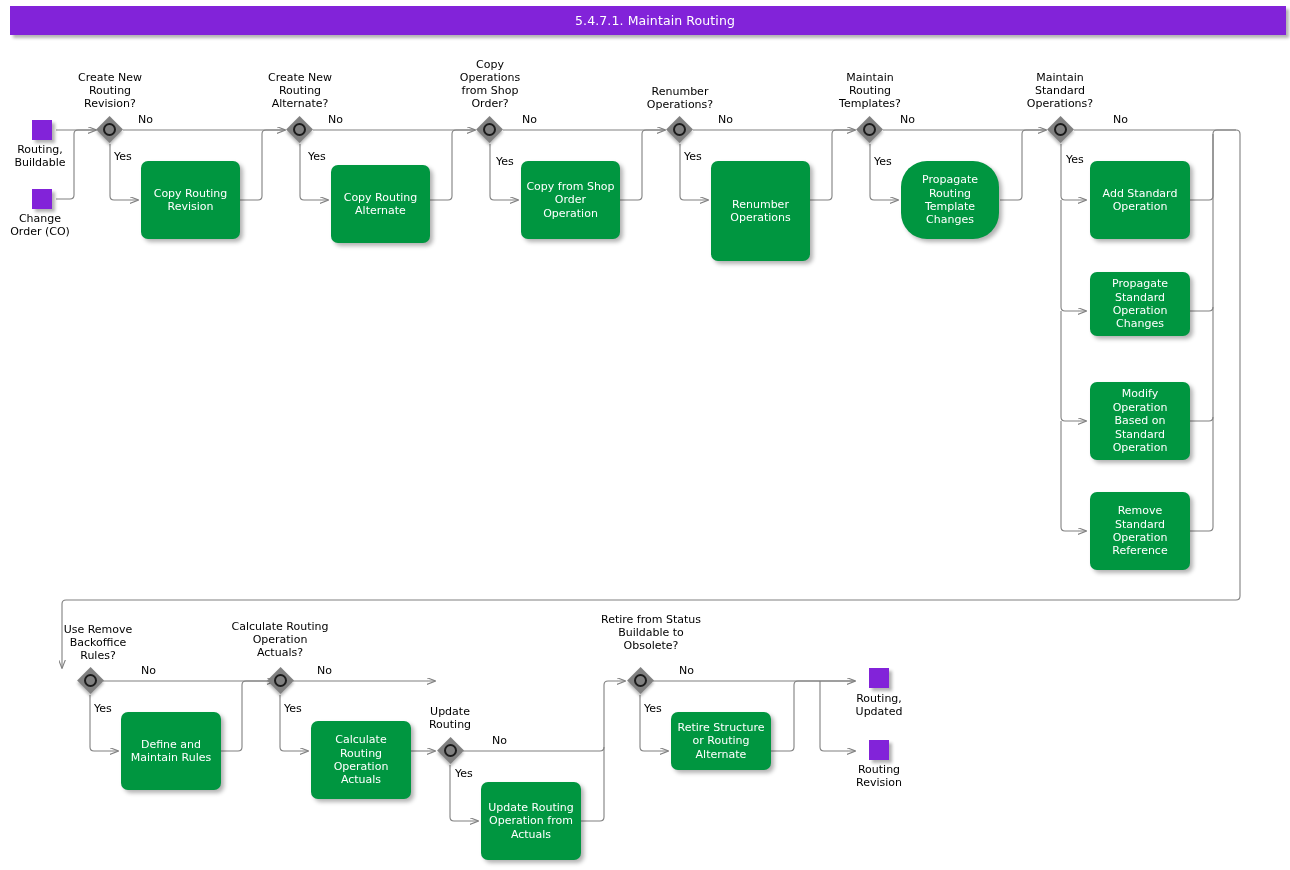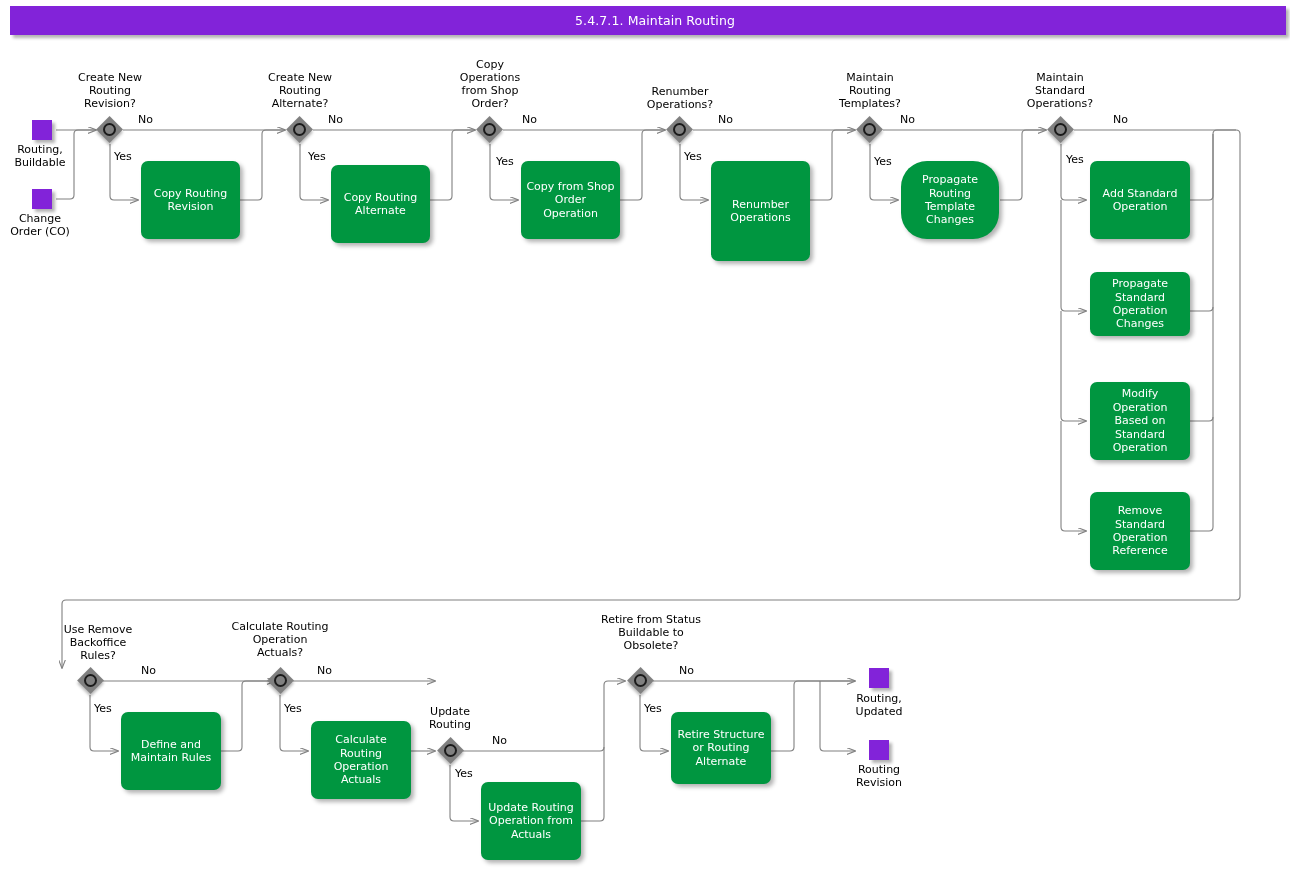--- a/index.html
+++ b/index.html
@@ -278,19 +278,19 @@
     <span>Calculate
 Routing
 Operation
 Actuals</span>
   </div>
   <div class="node task" style="left:481px;top:782px;width:100px;height:78px;">
     <span>Update Routing
 Operation from
 Actuals</span>
   </div>
-  <div class="node task" style="left:671px;top:712px;width:100px;height:72px;">
+  <div class="node task" style="left:671px;top:712px;width:100px;height:58px;">
     <span>Retire Structure
 or Routing
 Alternate</span>
   </div>
 
 </div>
 
 </body></html>

